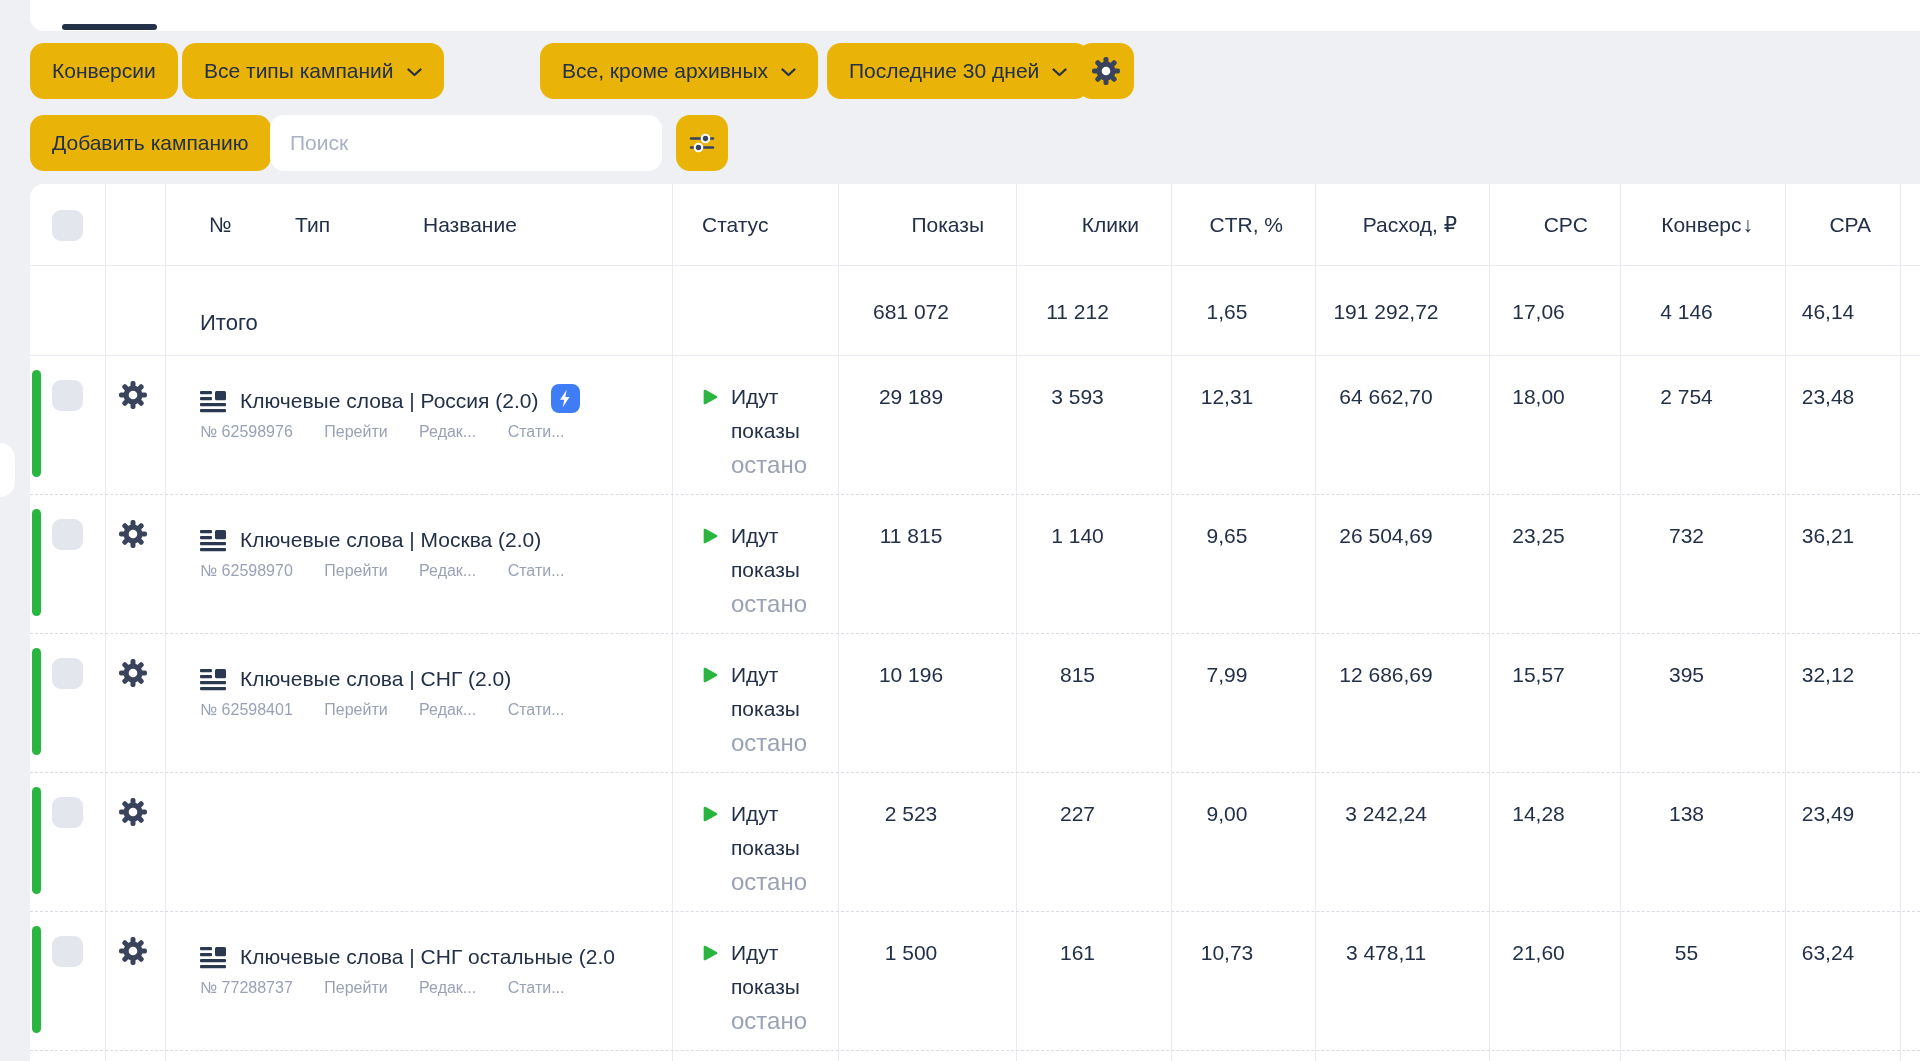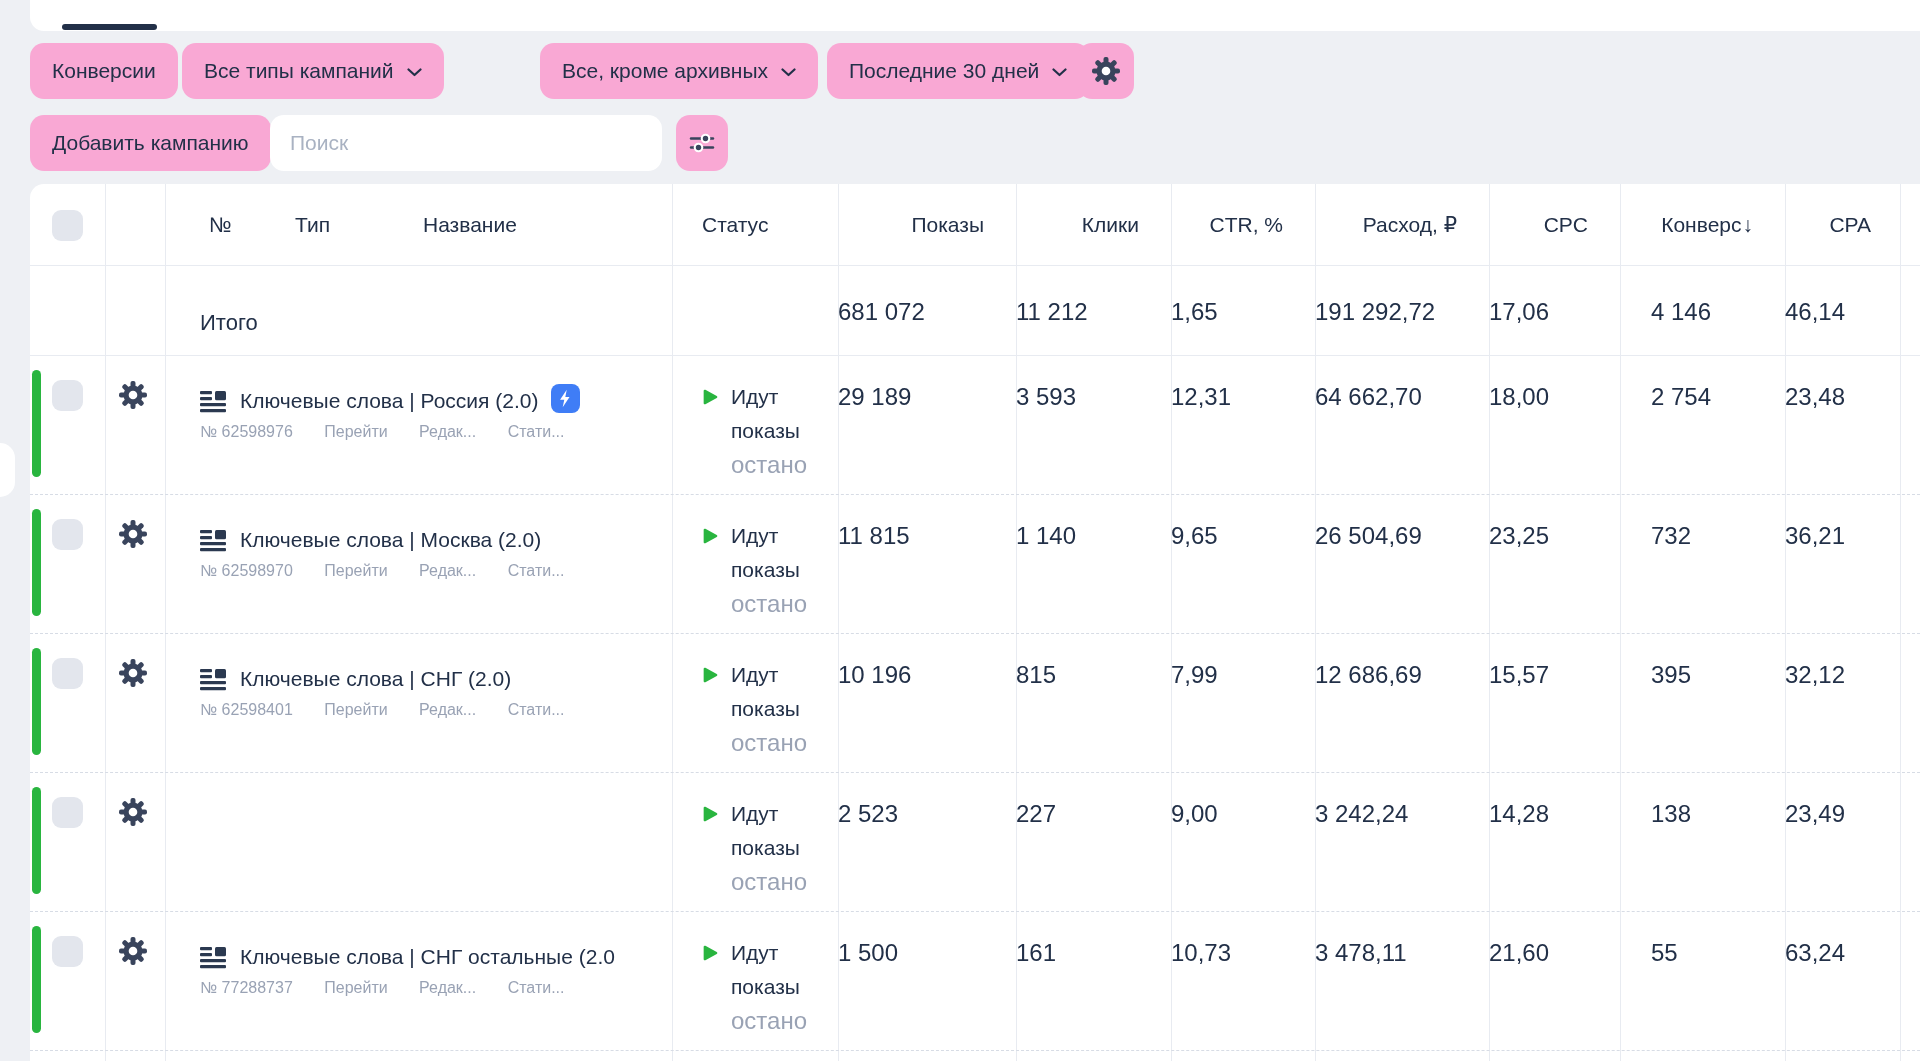--- a/index.html
+++ b/index.html
@@ -21,21 +21,21 @@
     position:relative;
   }
   
   .topstrip{position:absolute;left:30px;top:0;right:0;height:31px;background:#fff;border-radius:0 0 0 14px;}
   .tab-underline{position:absolute;left:32px;top:24px;width:95px;height:6px;border-radius:3px;background:var(--c-primary);}
   
   .notch{position:absolute;left:0;top:443px;width:15px;height:54px;background:#fff;border-radius:0 28px 28px 0;border:none;}
   
   .btn{
     position:absolute;height:56px;display:inline-flex;align-items:center;gap:13px;
-    background:#f9a8d4;border:none;border-radius:14px;padding:0 22px;
+    background:#eab308;border:none;border-radius:14px;padding:0 22px;
     font-family:inherit;font-size:21px;color:var(--c-primary);cursor:pointer;white-space:nowrap;
   }
   .btn .chev{flex:0 0 auto;margin-top:2px;}
   .icon-btn{justify-content:center;padding:0;}
   .search{position:absolute;left:270px;top:115px;width:392px;height:56px;background:#fff;border-radius:14px;}
   .search input{
     width:100%;height:100%;border:none;outline:none;background:transparent;
     padding:0 20px;font-family:inherit;font-size:21px;color:var(--c-primary);
   }
   .search input::placeholder{color:#a9b2c2;opacity:1;}
@@ -67,27 +67,27 @@
     background:var(--c-blue);display:inline-flex;align-items:center;justify-content:center;cursor:pointer;
   }
   .sub-line{margin-top:10px;font-size:16px;color:var(--c-secondary);white-space:nowrap;}
   .sub-line .cid{margin-right:27px;}
   .rlink{color:var(--c-secondary);text-decoration:none;margin-right:27px;cursor:pointer;}
   .cell-status{position:absolute;left:672px;top:24px;width:152px;}
   .st-line{display:flex;}
   .play{flex:0 0 auto;width:17px;height:18px;margin-top:8px;margin-right:12px;}
   .st-text{width:95px;font-size:21px;line-height:34px;}
   .st-sub{margin:3px 0 0 29px;font-size:24px;color:var(--c-secondary);}
-  .num{position:absolute;top:24px;text-align:left;font-size:24px;line-height:33px;color:var(--c-primary);}
+  .num{position:absolute;top:24px;text-align:center;font-size:21px;line-height:33px;color:var(--c-primary);}
   .c-shows {left:808px; width:146px;}
   .c-clicks{left:986px; width:123px;}
   .c-ctr   {left:1141px;width:112px;}
   .c-cost  {left:1285px;width:142px;}
   .c-cpc   {left:1459px;width:99px;}
-  .c-conv  {left:1590px;width:133px;padding-left:31px;}
+  .c-conv  {left:1590px;width:133px;}
   .c-cpa   {left:1755px;width:86px;}
   .h-num   {left:179px;}
   .h-type  {left:265px;}
   .h-name  {left:393px;}
   .h-status{left:672px;}
   svg{display:block;}
 </style>
 </head>
 <body>
 

